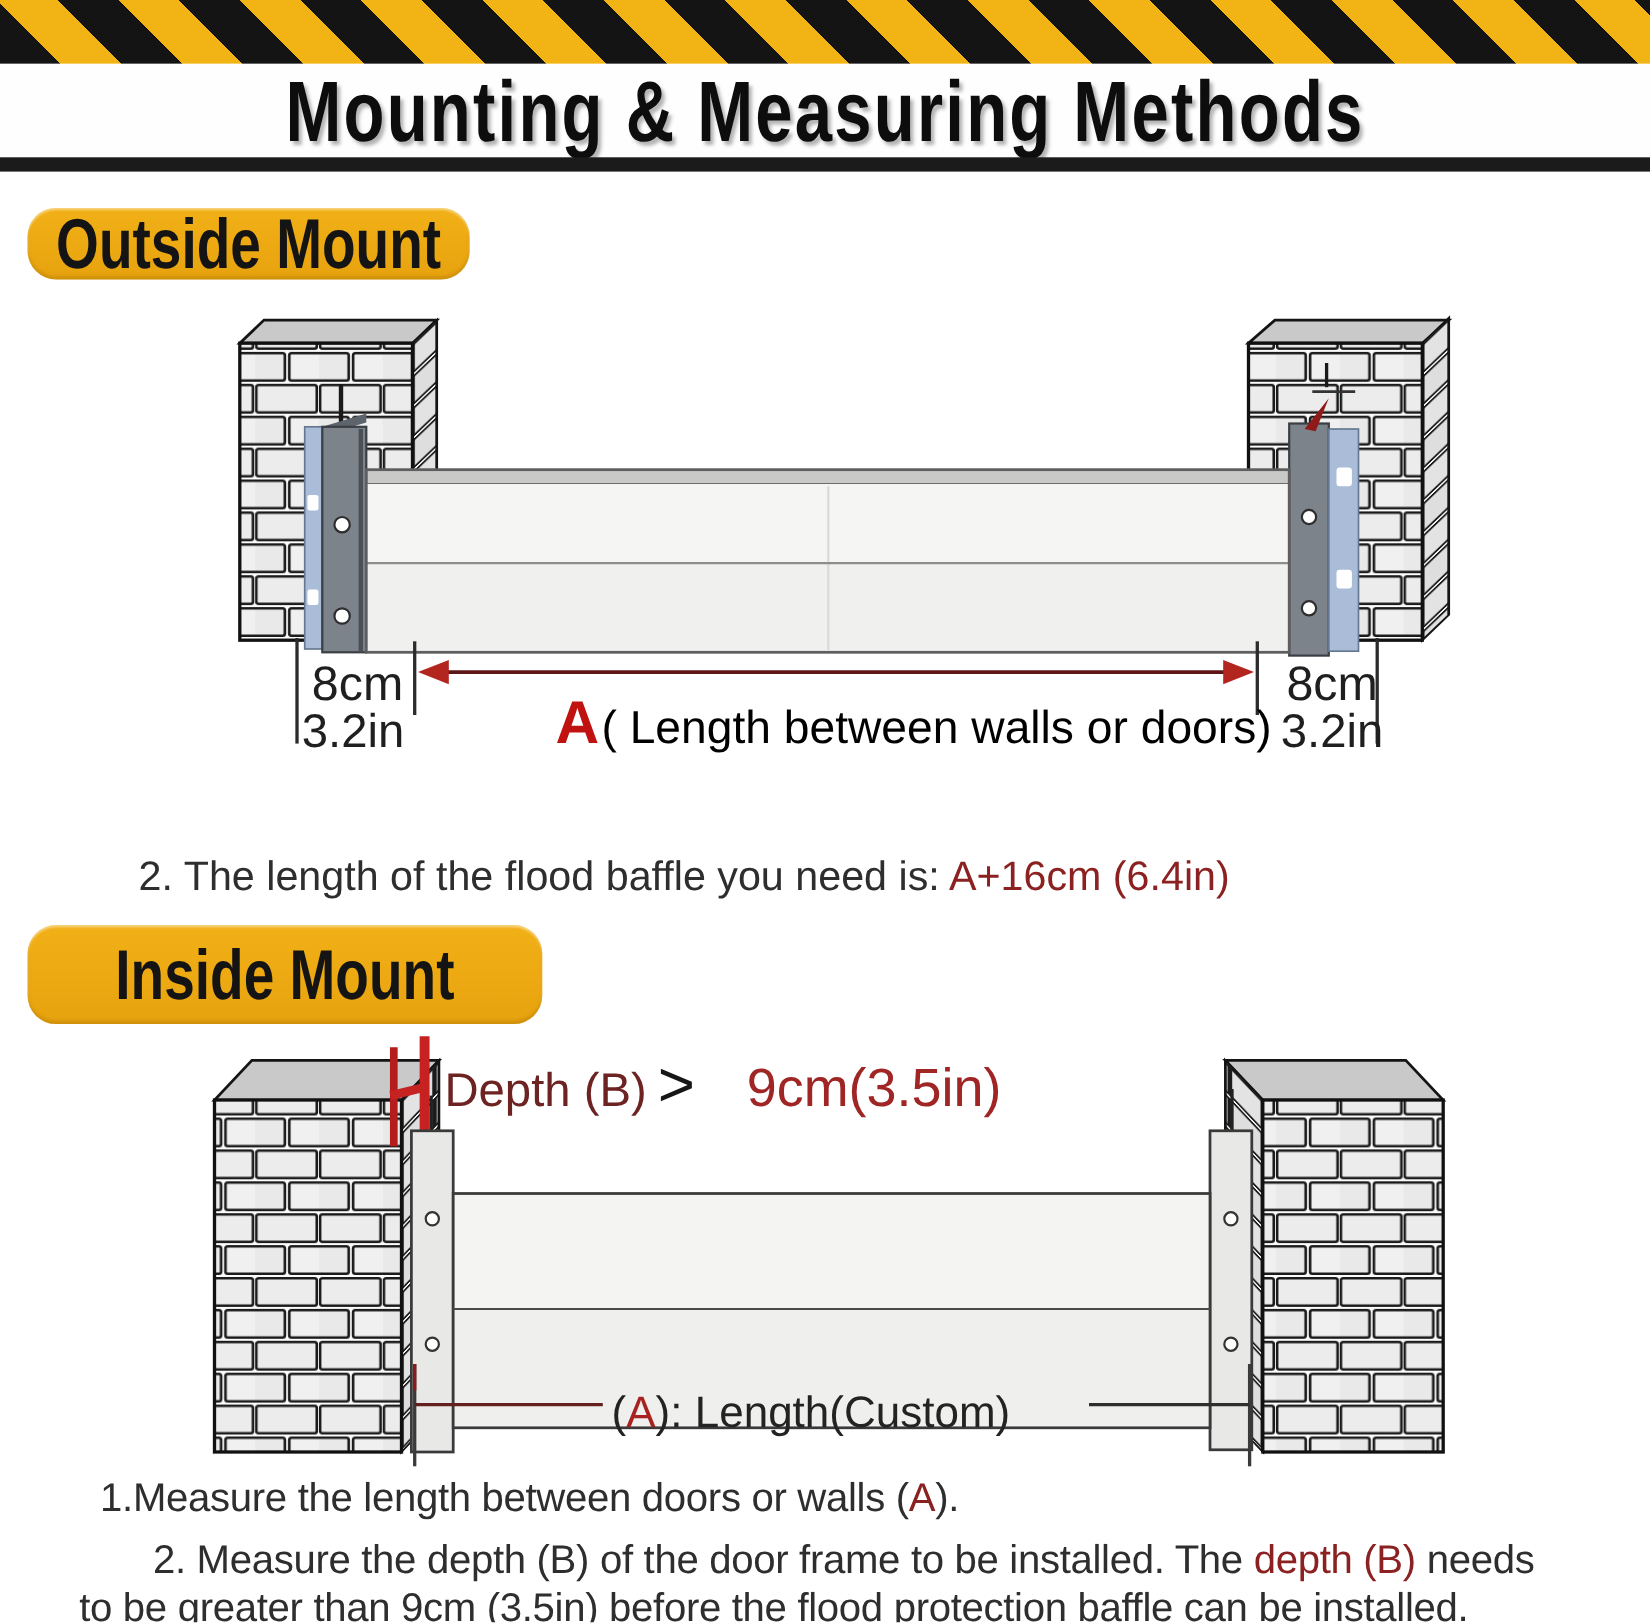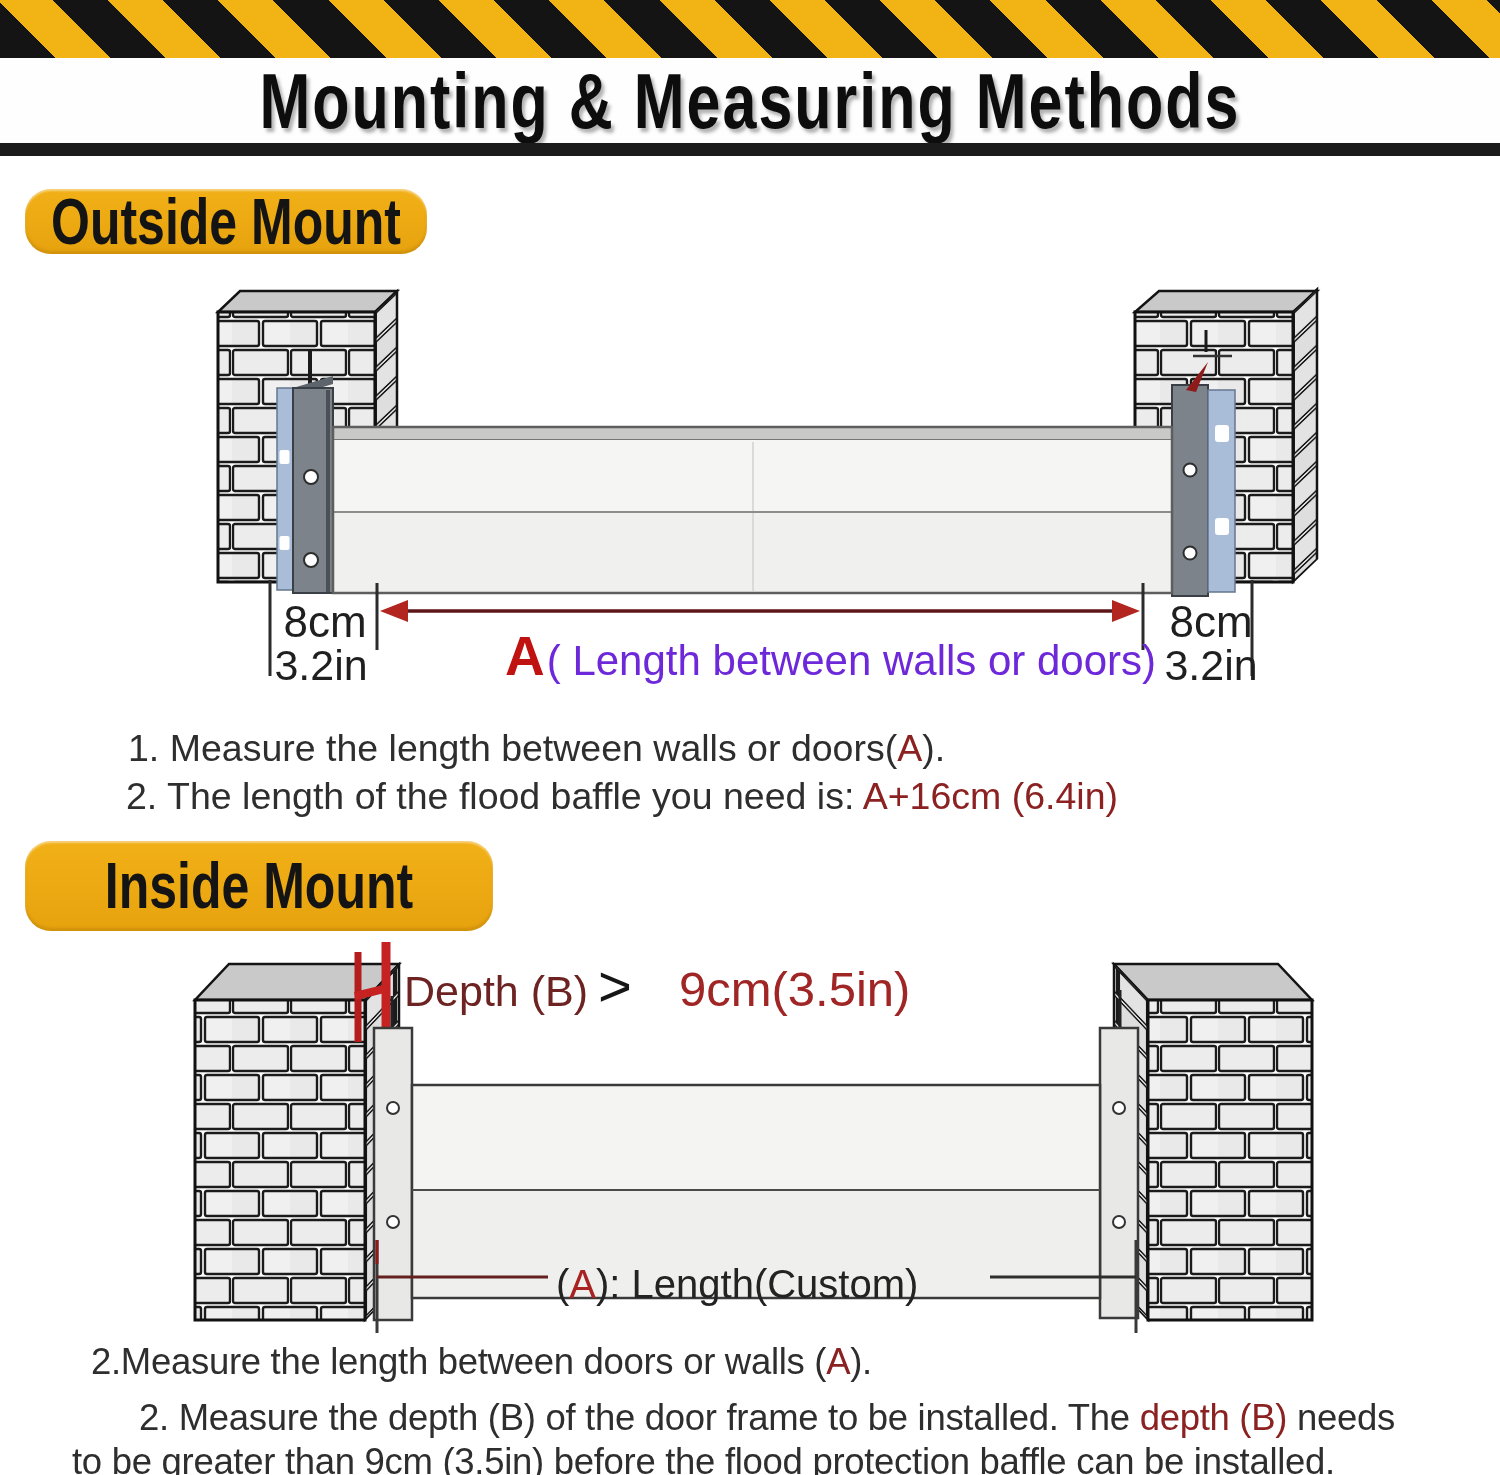--- a/index.html
+++ b/index.html
@@ -22,21 +22,21 @@
   .badge span{display:inline-block;font-size:50px;font-weight:700;color:#141414;transform:scaleY(1.28);}
   .badge-outside{left:25px;top:189px;width:402px;height:65px;}
   .badge-inside{left:25px;top:841px;width:468px;height:90px;}
   
   .scene{position:absolute;left:0;top:0;}
   
   .dim{font-size:44px;color:#1f1f1f;text-align:center;width:110px;}
   .dim.in{font-size:43px;}
   .span-label{display:flex;align-items:baseline;}
   .span-label .var{font-size:55px;font-weight:800;color:#c11212;margin-right:2px;}
-  .span-label .rest{font-size:42px;color:#6d28d9;}
+  .span-label .rest{font-size:42px;color:#000000;}
   .depth-label{display:flex;align-items:baseline;}
   .depth-label .p1{font-size:43px;color:#6e2323;}
   .depth-label .gt{font-size:58px;color:#161616;margin:0 4px 0 10px;}
   .depth-label .p2{font-size:49px;color:#a02525;margin-left:43px;}
   .len-label{font-size:40px;color:#232323;}
   .len-label .var{color:#a82222;}
   
   .step{font-size:37.5px;color:#2e2e2e;}
   .step .hl{color:#8b2121;}
   .step-in{font-size:36.5px;letter-spacing:-0.3px;}
@@ -198,38 +198,35 @@
   <div class="abs dim" style="left:270px;top:597px;">8cm</div>
   <div class="abs dim in" style="left:266px;top:641px;">3.2in</div>
   <div class="abs dim" style="left:1156px;top:597px;">8cm</div>
   <div class="abs dim in" style="left:1156px;top:641px;">3.2in</div>
 
   <div class="abs span-label" style="left:505px;top:624px;">
     <span class="var">A</span>
       <span class="rest">( Length between walls or doors)</span>
   </div>
 
-  <div class="abs step" style="left:128px;top:727px;">
-    <span>1. Measure the length between walls or doors(</span><span class="hl">A</span><span>).</span>
-  </div>
   <div class="abs step" style="left:126px;top:775px;">
     <span>2. The length of the flood baffle you need is: </span><span class="hl">A+16cm (6.4in)</span>
   </div>
 
   <div class="abs depth-label" style="left:404px;top:952px;">
     <span class="p1">Depth (B)</span>
     <span class="gt">&gt;</span>
     <span class="p2">9cm(3.5in)</span>
   </div>
 
   <div class="abs len-label" style="left:556px;top:1262px;">
     <span>(</span><span class="var">A</span><span>): Length(Custom)</span>
   </div>
 
   <div class="abs step step-in" style="left:91px;top:1341px;">
-    <span>2.Measure the length between doors or walls (</span><span class="hl">A</span><span>).</span>
+    <span>1.Measure the length between doors or walls (</span><span class="hl">A</span><span>).</span>
   </div>
   <div class="abs step step-in" style="left:95px;top:1397px;margin-left:44px;">
     <span>2. Measure the depth (B) of the door frame to be installed. The </span><span class="hl">depth (B)</span><span> needs</span>
   </div>
   <div class="abs step step-in" style="left:72px;top:1441px;">to be greater than 9cm (3.5in) before the flood protection baffle can be installed.</div>
 
 </div>
 
 </body></html>

